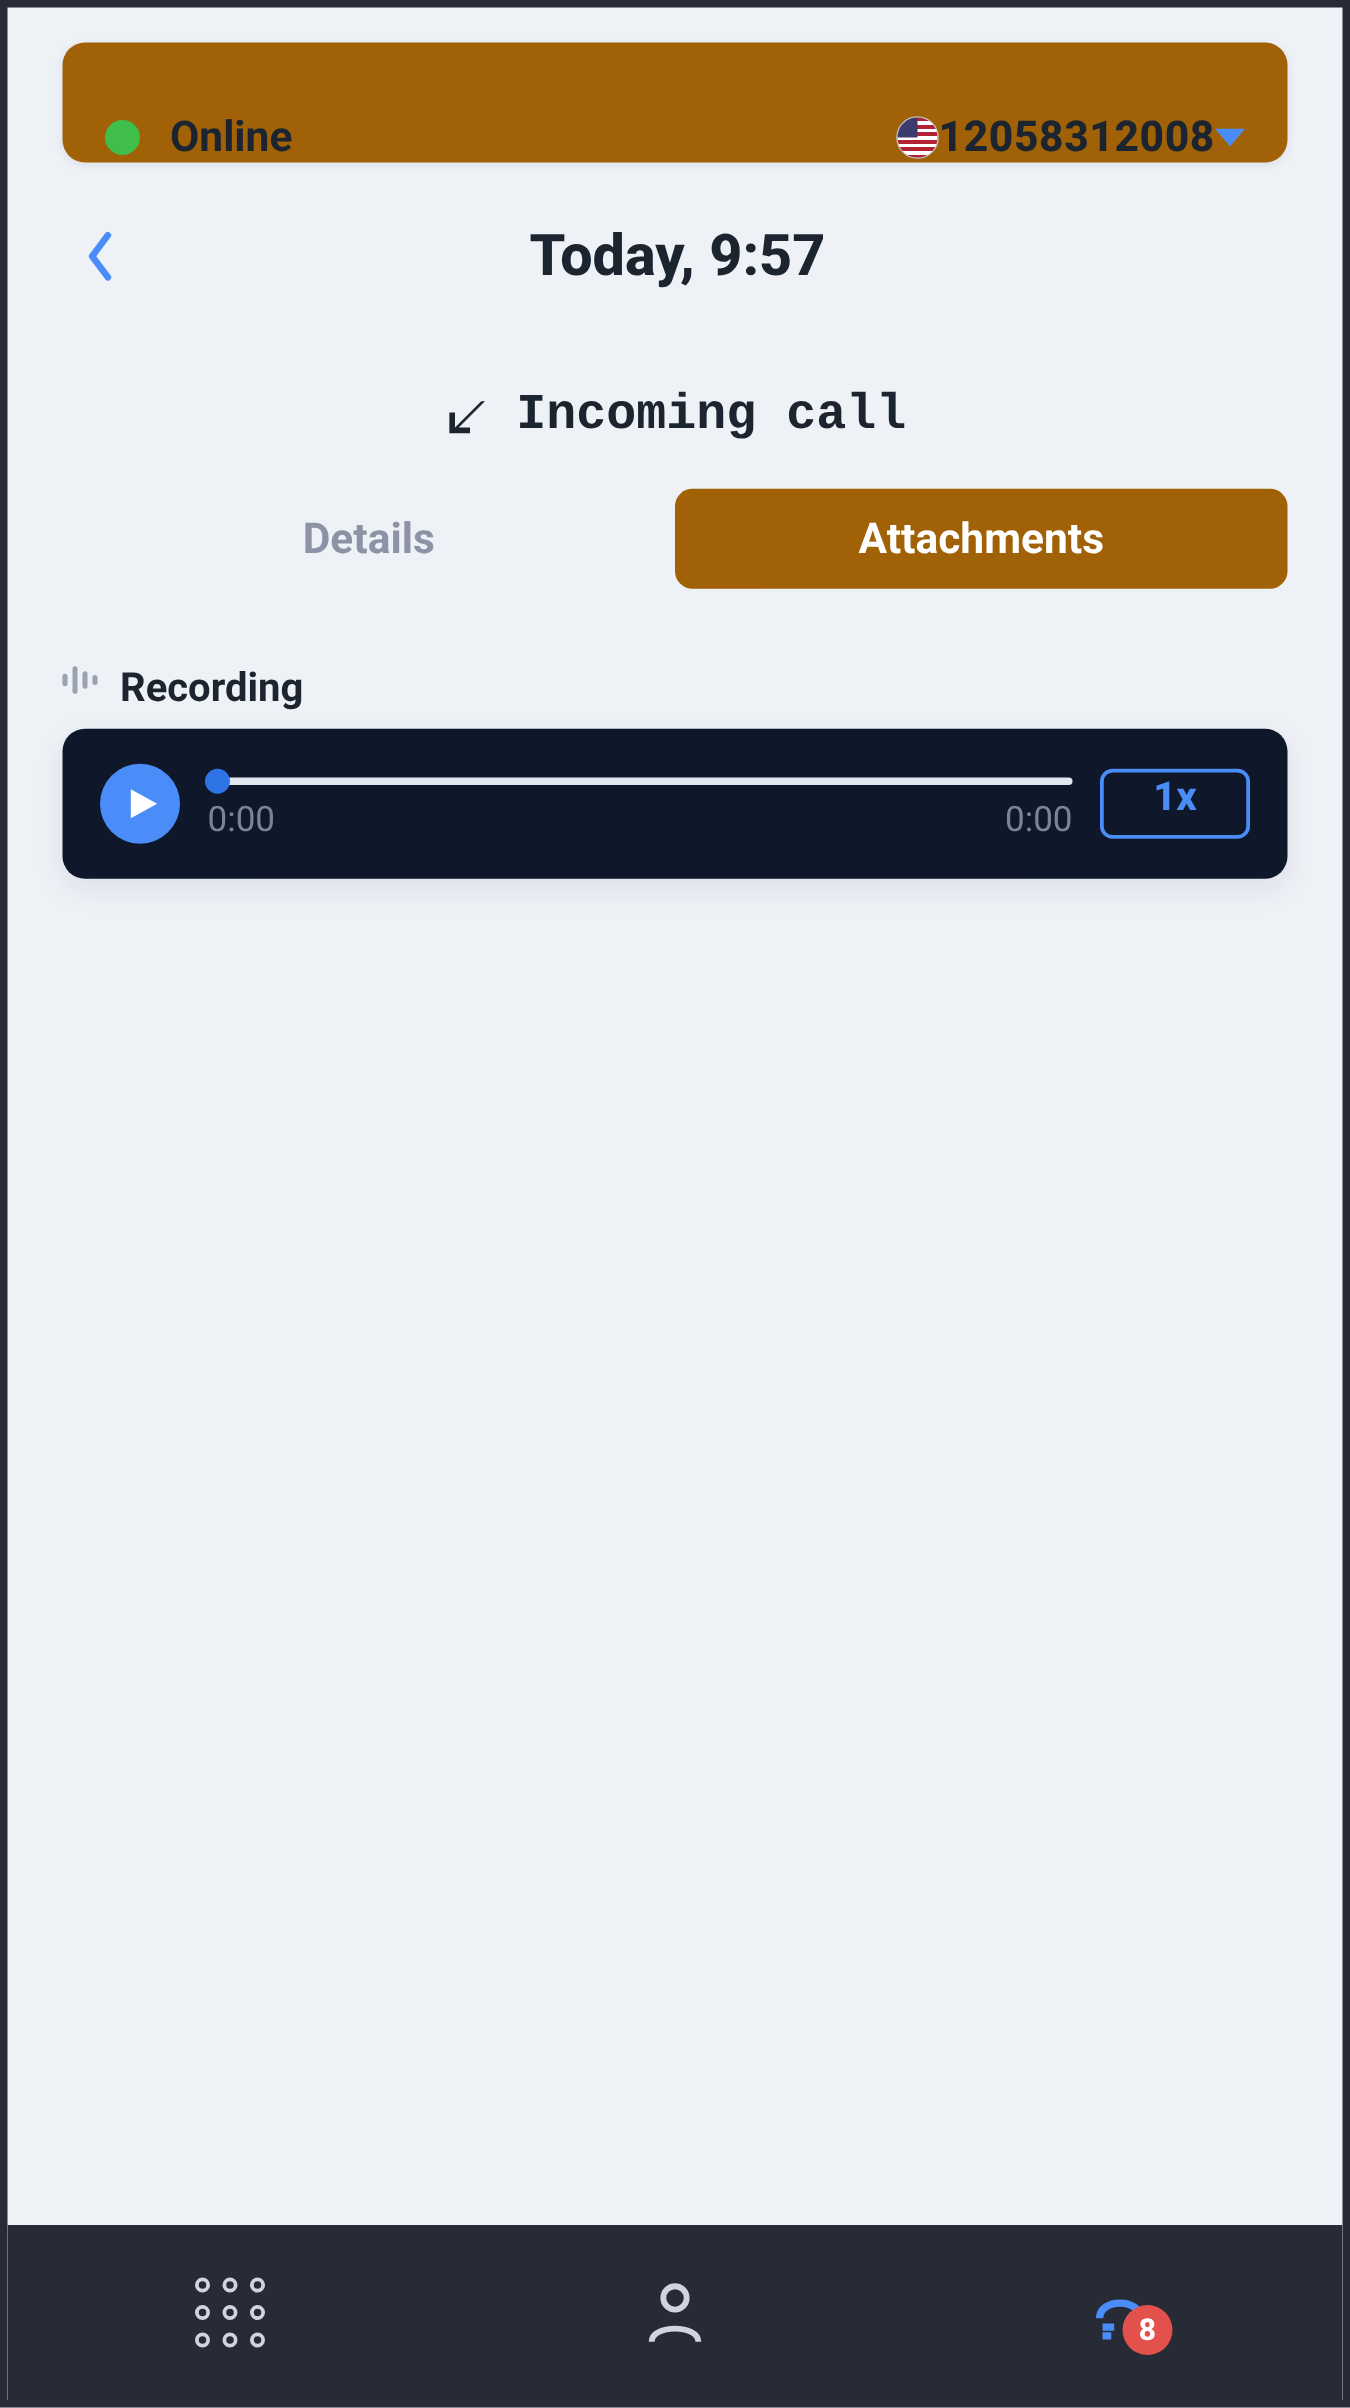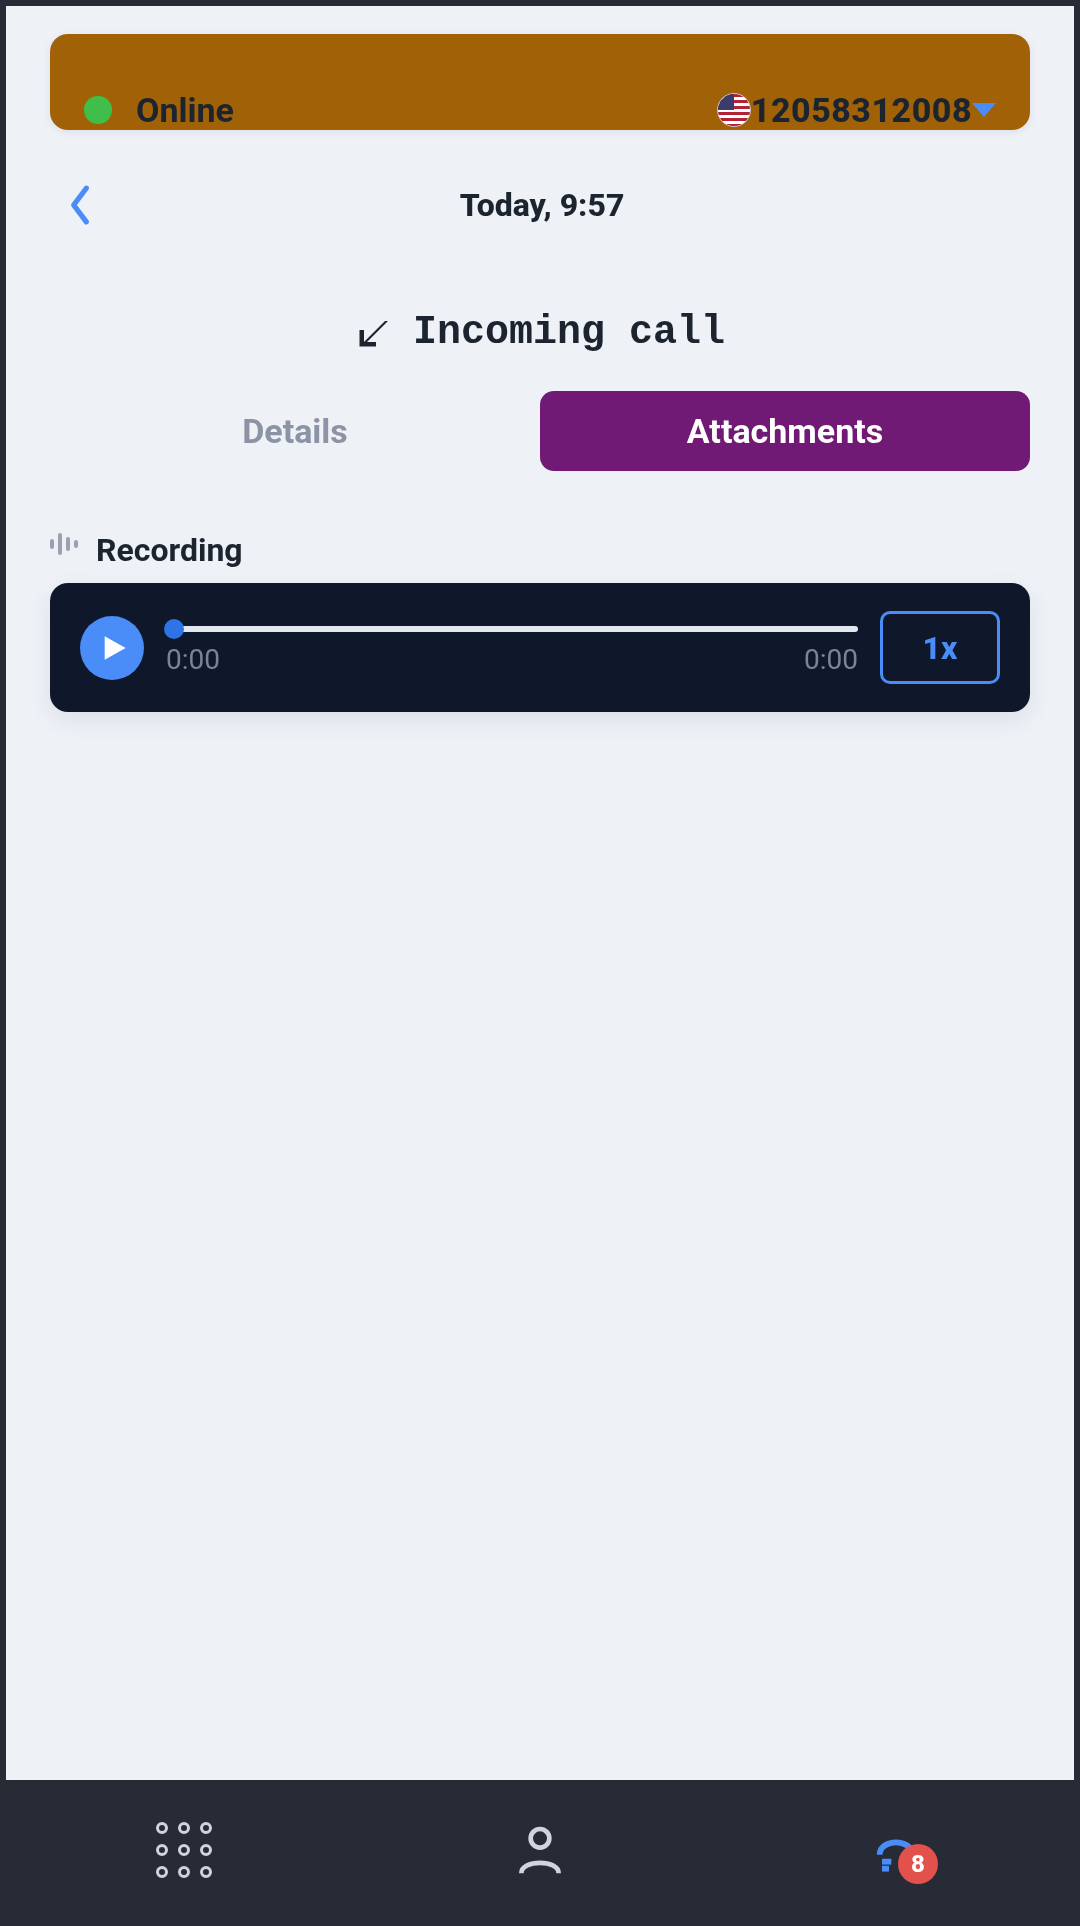--- a/index.html
+++ b/index.html
@@ -55,21 +55,21 @@
   }
   .back-btn {
     width: 60px; height: 60px;
     display:flex; align-items:center; justify-content:center;
     color:#4b8df8;
   }
   .back-btn svg{ width:26px; height:42px; }
   .page-title {
     position:absolute; left:4px; right:0;
     text-align:center;
-    font-size: 32px; font-weight: 800; color:#1c2430;
+    font-size: 46px; font-weight: 800; color:#1c2430;
     pointer-events:none;
   }
 
   
   .call-row {
     display:flex; align-items:center; justify-content:center;
     gap: 22px;
     margin-top: 70px;
   }
   .call-row svg{ width:36px; height:36px; fill:#1c2430; }
@@ -82,21 +82,21 @@
     gap: 0;
   }
   .tab{
     flex:1;
     height:80px;
     display:flex; align-items:center; justify-content:center;
     font-size: 34px; font-weight:700;
     border-radius: 14px;
   }
   .tab-inactive{ color:#8b93a5; background:transparent; }
-  .tab-active{ color:#fff; background:#701a75; }
+  .tab-active{ color:#fff; background:#a16207; }
 
   
   .section{
     margin: 60px 44px 0 44px;
   }
   .section-head{
     display:flex; align-items:flex-start; gap:18px;
     margin-bottom: 14px;
   }
   .wave-icon{
@@ -137,23 +137,23 @@
     position:absolute; left:0; top:50%; transform:translate(-2px,-50%);
     width:20px; height:20px; border-radius:50%; background:#2f74e6;
   }
   .track-times{
     display:flex; justify-content:space-between;
     font-size:28px; color:#7b8496; margin-top:4px;
   }
 
   .speed-btn{
     flex-shrink:0;
-    width:120px; height:73px;
+    width:120px; height:56px;
     border:3px solid #4b8df8; border-radius:10px;
-    display:flex; align-items:center; justify-content:center;
+    display:flex; justify-content:center;
     color:#4b8df8; font-size:32px; font-weight:800;
   }
 
   
   .spacer{ flex:1; }
 
   
   .bottom-nav{
     height:140px;
     background:#262b36;

